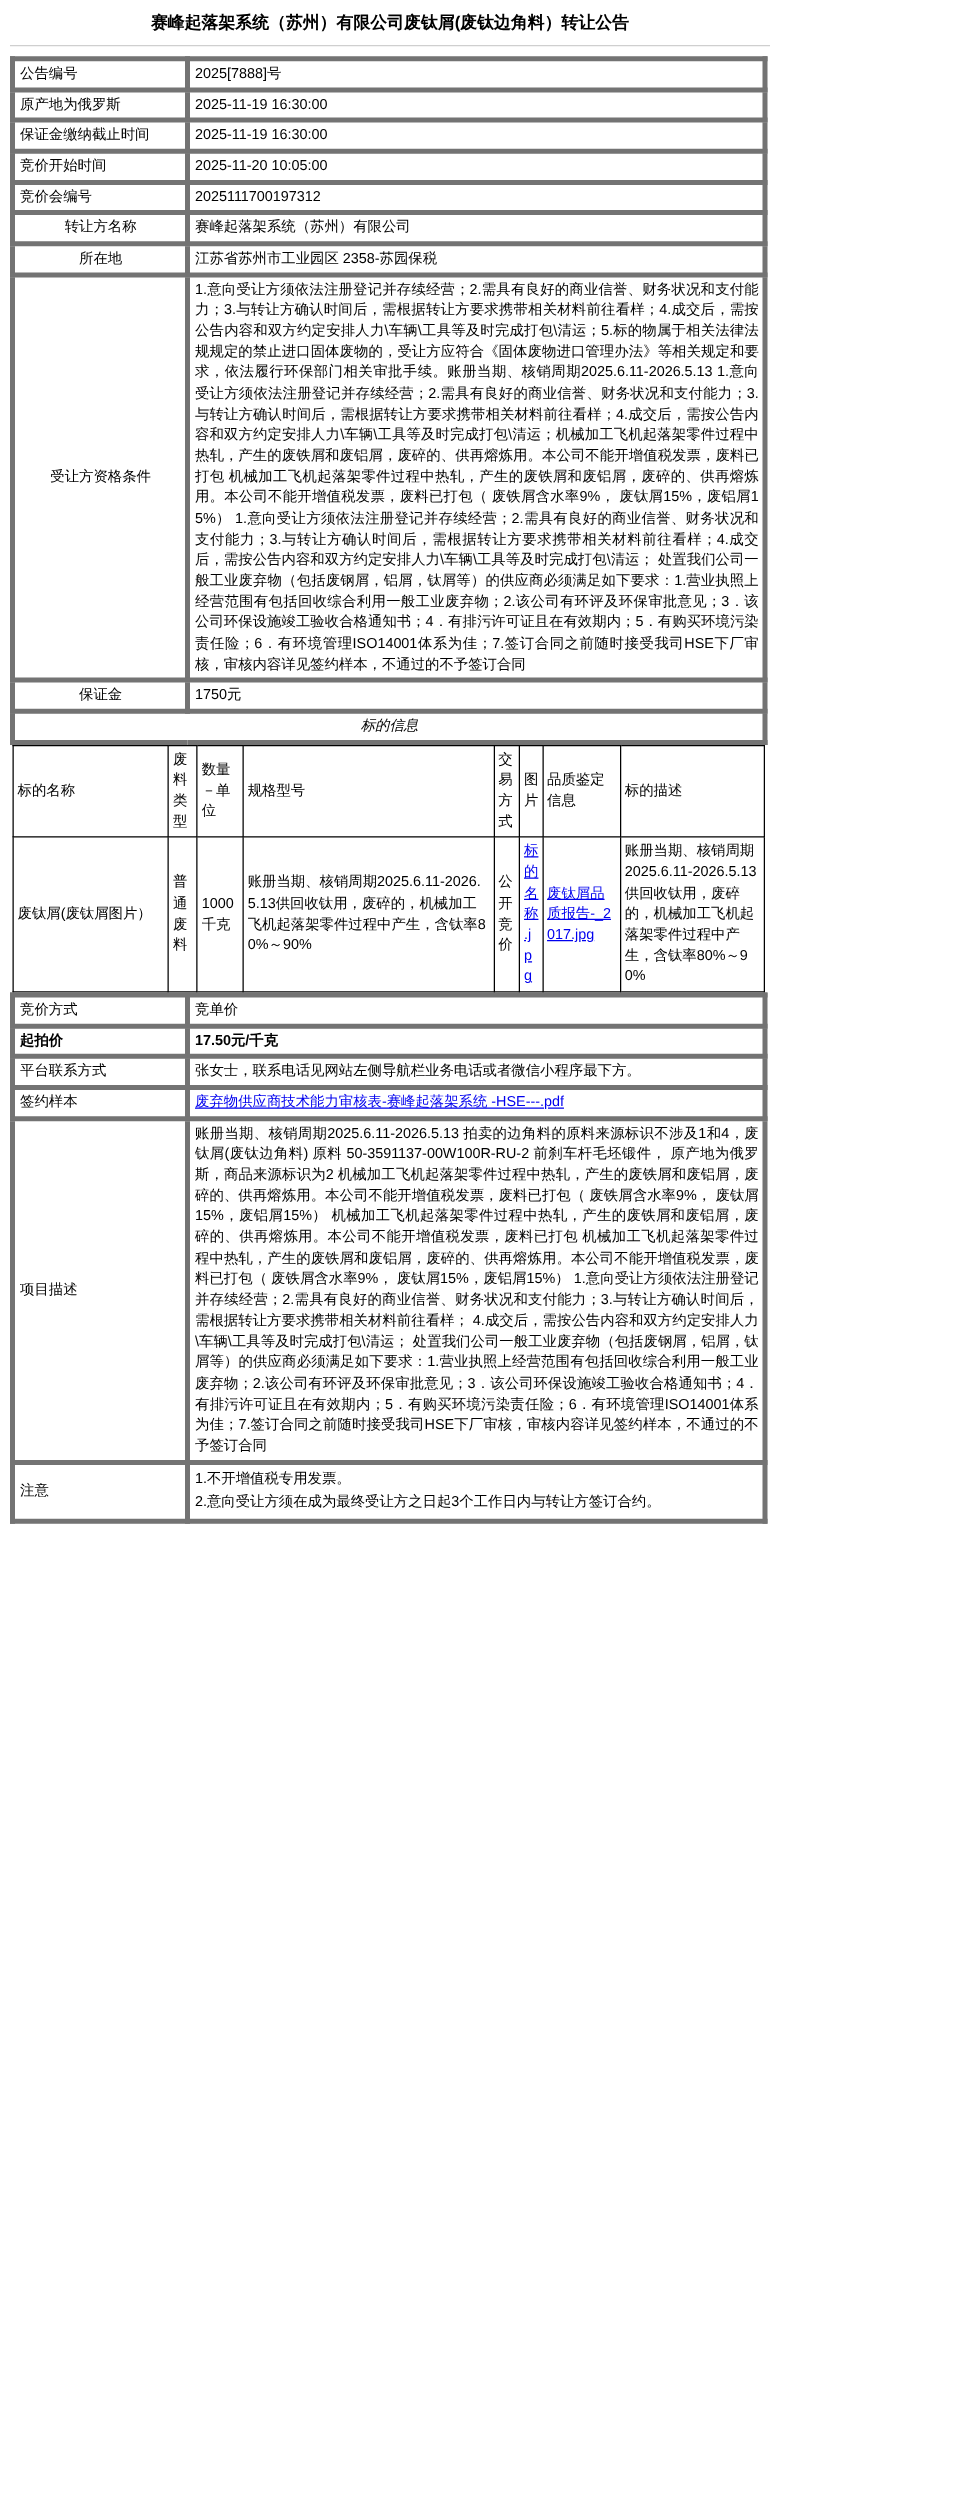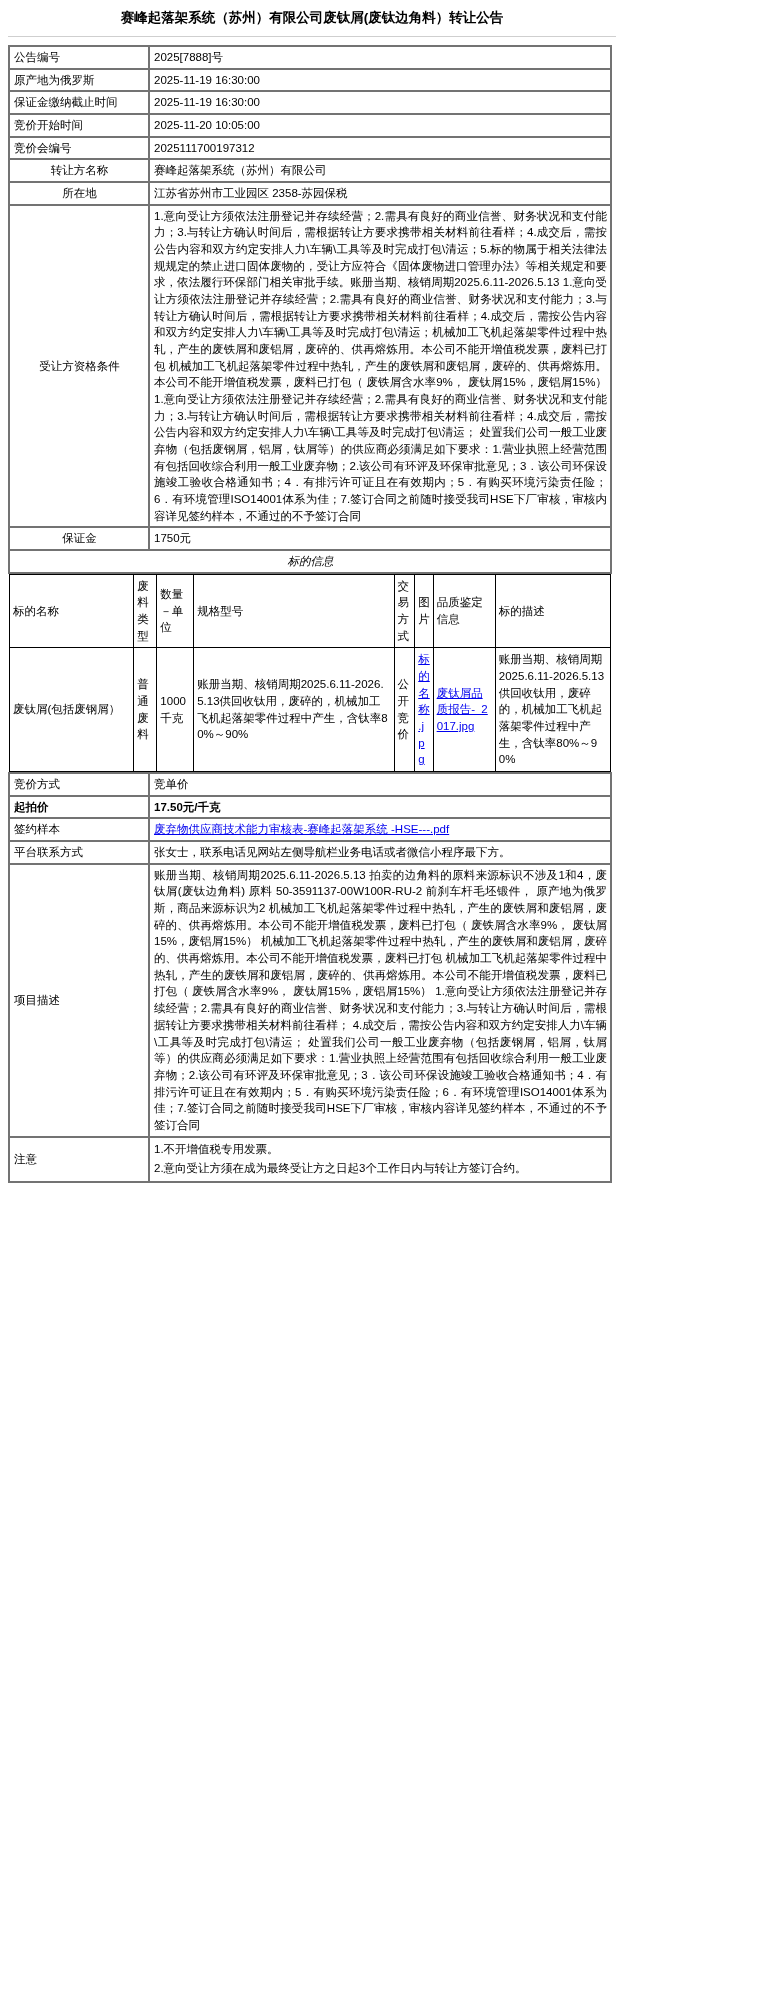--- a/index.html
+++ b/index.html
@@ -31,21 +31,21 @@
     margin: 0 8px 8px 8px;
     height: 0;
   }
   table.main {
     border-collapse: collapse;
     width: 602px;
     margin: 0 0 0 8px;
     table-layout: fixed;
   }
   table.main td {
-    border: 2px solid #737373;
+    border: 4px solid #737373;
     vertical-align: middle;
     padding: 2px 3px 2px 4px;
     font-size: 11.5px;
     line-height: 1.45;
     word-break: break-all;
     overflow-wrap: anywhere;
   }
   td.label {
     width: 140px;
     vertical-align: middle;
@@ -189,21 +189,21 @@
                 <th class="vtext">数量－单位</th>
                 <th>规格型号</th>
                 <th class="vtext">交易方式</th>
                 <th class="vtext">图片</th>
                 <th>品质鉴定信息</th>
                 <th>标的描述</th>
               </tr>
             </thead>
             <tbody>
               <tr>
-                <td>废钛屑(包括废钢屑）</td>
+                <td>废钛屑(废钛屑图片）</td>
                 <td class="vtext">普通废料</td>
                 <td class="vtext">1000千克</td>
                 <td>账册当期、核销周期2025.6.11-2026.5.13供回收钛用，废碎的，机械加工飞机起落架零件过程中产生，含钛率80%～90%</td>
                 <td class="vtext">公开竞价</td>
                 <td><a class="link vtext" href="#">标的名称.jpg</a></td>
                 <td><a class="link" href="#">废钛屑品质报告-_2017.jpg</a></td>
                 <td>账册当期、核销周期2025.6.11-2026.5.13供回收钛用，废碎的，机械加工飞机起落架零件过程中产生，含钛率80%～90%</td>
               </tr>
             </tbody>
           </table>
@@ -212,26 +212,26 @@
 
       <tr>
         <td class="label">竞价方式</td>
         <td class="value">竞单价</td>
       </tr>
       <tr>
         <td class="label bold">起拍价</td>
         <td class="value bold">17.50元/千克</td>
       </tr>
       <tr>
+        <td class="label">平台联系方式</td>
+        <td class="value">张女士，联系电话见网站左侧导航栏业务电话或者微信小程序最下方。</td>
+      </tr>
+      <tr>
         <td class="label">签约样本</td>
         <td class="value"><a class="link" href="#">废弃物供应商技术能力审核表-赛峰起落架系统 -HSE---.pdf</a></td>
-      </tr>
-      <tr>
-        <td class="label">平台联系方式</td>
-        <td class="value">张女士，联系电话见网站左侧导航栏业务电话或者微信小程序最下方。</td>
       </tr>
 
       <tr>
         <td class="label">项目描述</td>
         <td class="value justify">账册当期、核销周期2025.6.11-2026.5.13 拍卖的边角料的原料来源标识不涉及1和4，废钛屑(废钛边角料) 原料 50-3591137-00W100R-RU-2 前刹车杆毛坯锻件， 原产地为俄罗斯，商品来源标识为2 机械加工飞机起落架零件过程中热轧，产生的废铁屑和废铝屑，废碎的、供再熔炼用。本公司不能开增值税发票，废料已打包（ 废铁屑含水率9%， 废钛屑15%，废铝屑15%） 机械加工飞机起落架零件过程中热轧，产生的废铁屑和废铝屑，废碎的、供再熔炼用。本公司不能开增值税发票，废料已打包 机械加工飞机起落架零件过程中热轧，产生的废铁屑和废铝屑，废碎的、供再熔炼用。本公司不能开增值税发票，废料已打包（ 废铁屑含水率9%， 废钛屑15%，废铝屑15%） 1.意向受让方须依法注册登记并存续经营；2.需具有良好的商业信誉、财务状况和支付能力；3.与转让方确认时间后，需根据转让方要求携带相关材料前往看样； 4.成交后，需按公告内容和双方约定安排人力\车辆\工具等及时完成打包\清运； 处置我们公司一般工业废弃物（包括废钢屑，铝屑，钛屑等）的供应商必须满足如下要求：1.营业执照上经营范围有包括回收综合利用一般工业废弃物；2.该公司有环评及环保审批意见；3．该公司环保设施竣工验收合格通知书；4．有排污许可证且在有效期内；5．有购买环境污染责任险；6．有环境管理ISO14001体系为佳；7.签订合同之前随时接受我司HSE下厂审核，审核内容详见签约样本，不通过的不予签订合同</td>
       </tr>
 
       <tr>
         <td class="label">注意</td>
         <td class="value">

